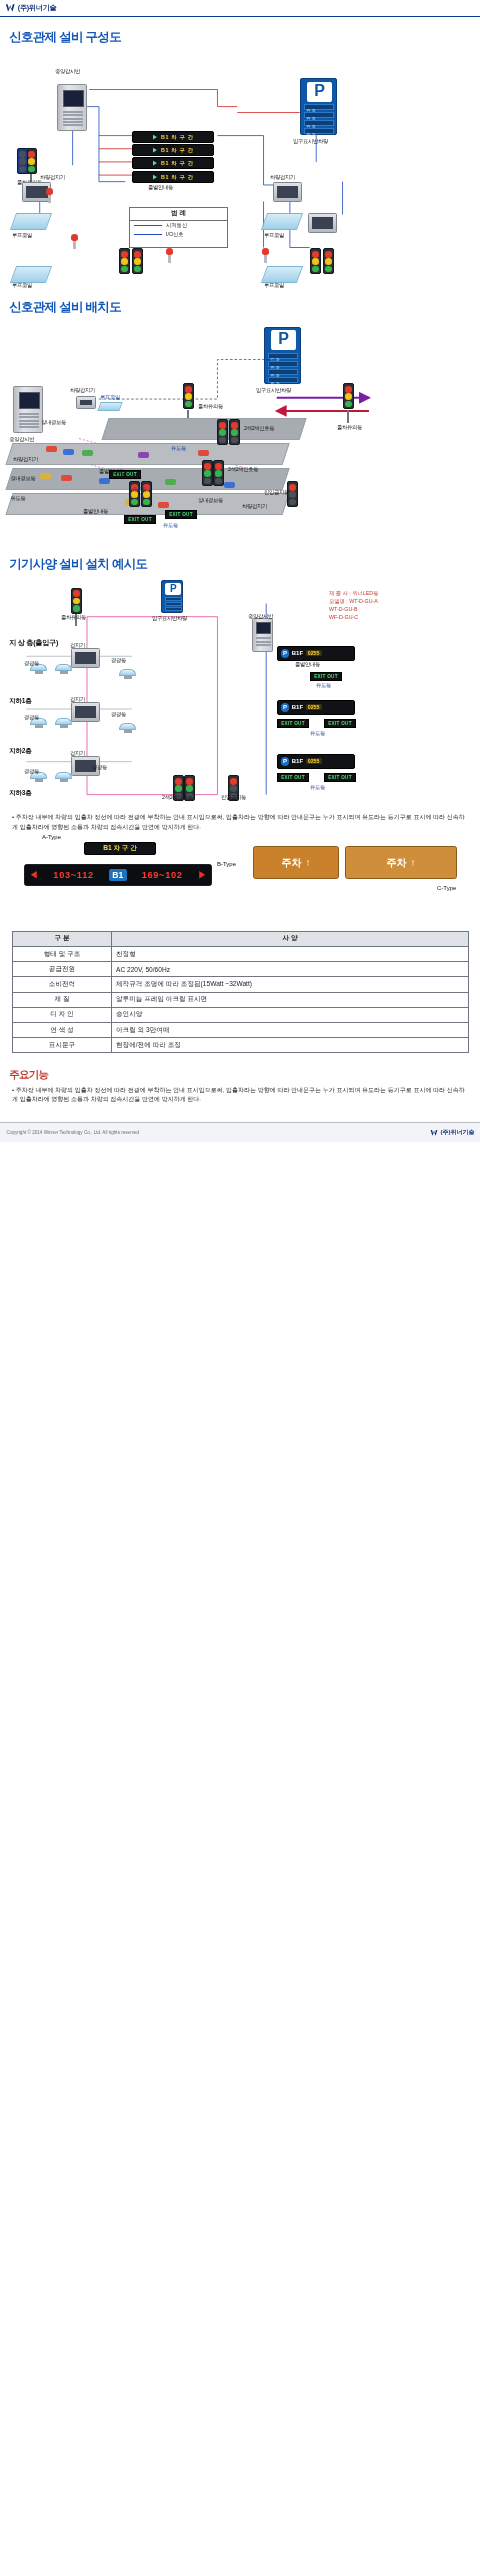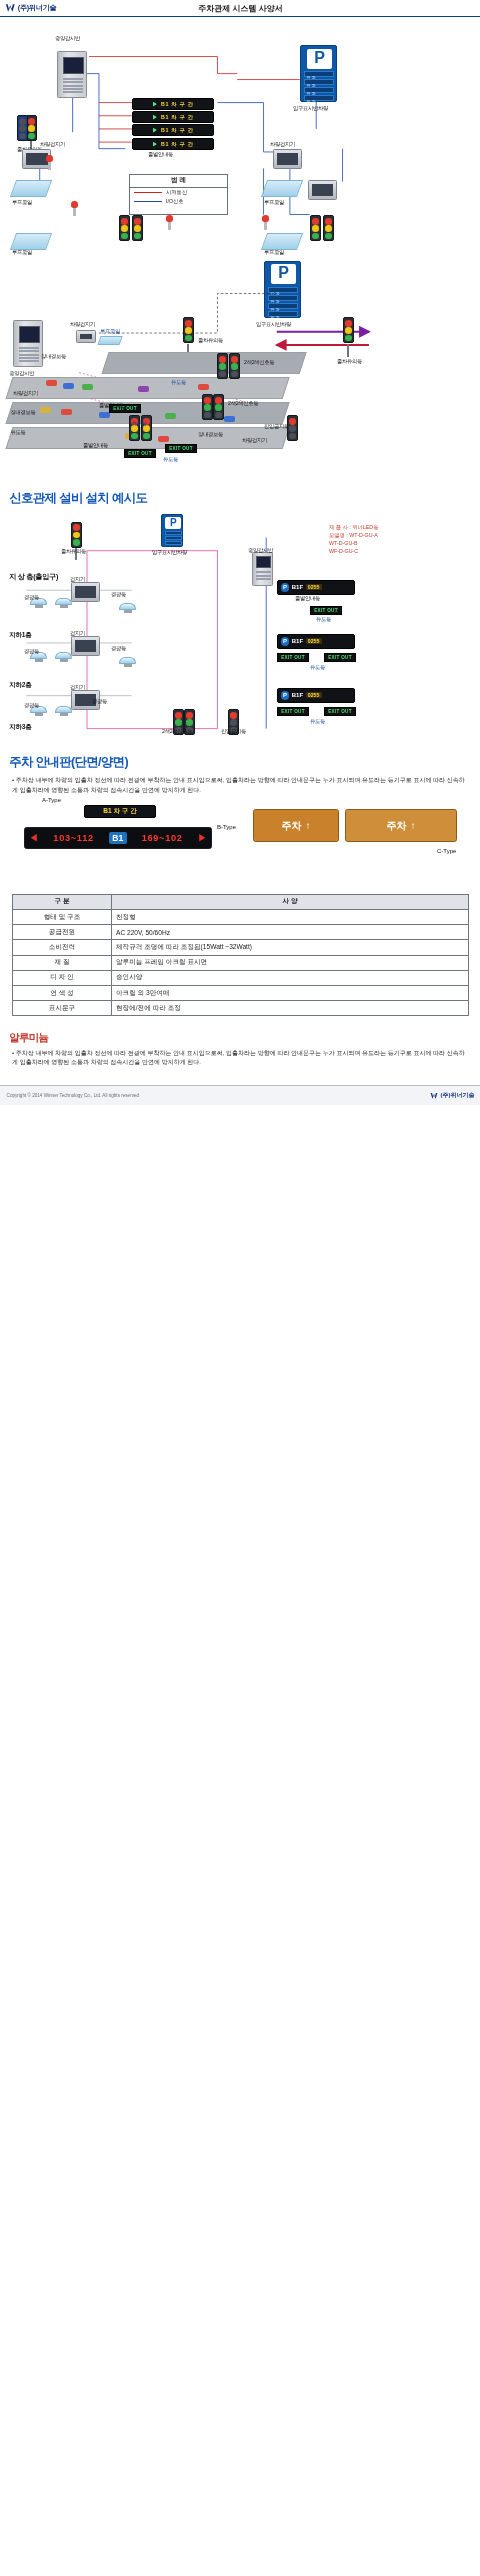--- a/index.html
+++ b/index.html
@@ -247,23 +247,23 @@
 
 <div class="page">
 
   <div class="topbar">
     <div class="logo-wrap">
       <svg class="logo-mark" viewBox="0 0 24 24">
         <path d="M2 3 L7 20 L12 9 L17 20 L22 3 L18 3 L15 13 L12 5 L9 13 L6 3 Z" fill="#12307a"></path>
       </svg>
       <span class="logo-text">(주)위너기술</span>
     </div>
-    <div class="doc-title">주차관제 시스템 사양서</div>
   </div>
 
+  <h2 class="section">신호관제 설비 구성도</h2>
 
   <div class="fig fig1">
 
     <svg class="abs" style="left:0;top:0;width:481px;height:237px" viewBox="0 0 730 360" width="481" height="237">
 
       <path d="M135 60 H330 V86 H360" stroke="#d02020" stroke-width="1.2" fill="none"></path>
       <path d="M360 95 H455" stroke="#d02020" stroke-width="1.2" fill="none"></path>
       <path d="M132 86 H150 V200" stroke="#1c48c0" stroke-width="1.2" fill="none"></path>
       <path d="M150 200 H190" stroke="#1c48c0" stroke-width="1.2" fill="none"></path>
       <path d="M150 130 H200" stroke="#d02020" stroke-width="1.2" fill="none"></path>
@@ -402,20 +402,21 @@
           <span class="sw"></span>
           <span>시저통신</span>
         </div>
       <div class="row">
           <span class="sw blue"></span>
           <span>I/O신호</span>
         </div>
     </div>
   </div>
 
+  <h2 class="section">신호관제 설비 배치도</h2>
 
   <div class="fig fig2">
 
     <div class="psign" style="left:264px; top:6.6px;">
       <div class="p">P</div>
       <div class="line" style="top:25px;"><span>만 차</span></div>
       <div class="line" style="top:33px;"><span>만 차</span></div>
       <div class="line" style="top:41px;"><span>만 차</span></div>
       <div class="line" style="top:49px;"><span>만 차</span></div>
     </div>
@@ -546,21 +547,21 @@
     <div class="pole" style="left:347px; top:90px; height:13px;"></div>
     <div class="lbl" style="left:337px; top:104px;">출차유의등</div>
 
     <div class="tl3" style="left:287px; top:161px;">
         <b class="r"></b>
         <b class="off"></b>
         <b class="off"></b>
       </div>
   </div>
 
-  <h2 class="section">신호관제 설비 설치 예시도</h2>
+  <h2 class="section">기기사양 설비 설치 예시도</h2>
 
   <div class="fig fig3">
 
     <svg class="abs" style="left:0;top:0;width:481px;height:231px" viewBox="0 0 730 350" width="481" height="231">
       <path d="M132 60 V330" stroke="#e24b9a" stroke-width="1.2" fill="none"></path>
       <path d="M132 60 H330" stroke="#e24b9a" stroke-width="1.2" fill="none"></path>
       <path d="M330 60 V330" stroke="#e24b9a" stroke-width="1.2" fill="none"></path>
       <path d="M330 330 H132" stroke="#e24b9a" stroke-width="1.2" fill="none"></path>
       <path d="M404 40 V330" stroke="#1c48c0" stroke-width="1.2" fill="none"></path>
       <path d="M40 120 H200" stroke="#9aa0ab" stroke-width="1" fill="none"></path>
@@ -699,21 +700,20 @@
     <div class="lbl" style="left:221px; top:217px;">진입금지등</div>
 
     <div class="spec-model" style="left:329px; top:13px;">
       <div class="k">제 품 사 : 위너LED등</div>
       <div class="k">모델명 : WT-D-GU-A</div>
       <div class="k">           WT-D-GU-B</div>
       <div class="k">           WF-D-GU-C</div>
     </div>
   </div>
 
-  <h2 class="section">주차 안내판(단면/양면)</h2>
 
   <div class="note">• 주차장 내부에 차량의 입출차 정선에 따라 전광에 부착하는 안내 표시임으로써, 입출차라는 방향에 따라 안내문구는 누가 표시되며 유도라는 등기구로 표시에 따라 신속하게 입출차라에 영향된 소통과 차량의 접속시간을 만연에 방지하게 한다.</div>
 
   <div class="fig fig4">
     <div class="tag" style="left:42px; top:2.6px;">A-Type</div>
 
     <div class="sign-top" style="left:84px; top:10.5px; width:72px; height:13px;">
       <span>B1 차 구 간</span>
     </div>
 
@@ -773,21 +773,21 @@
         <td class="c">연 색 성</td>
         <td>아크릴 외 3만여매</td>
       </tr>
       <tr>
         <td class="c">표시문구</td>
         <td>현장에/전에 따라 조정</td>
       </tr>
     </tbody>
   </table>
 
-  <h3 class="sub red">알루미늄</h3>
+  <h3 class="sub red">주요기능</h3>
   <div class="caution">• 주차장 내부에 차량의 입출차 정선에 따라 전광에 부착하는 안내 표시임으로써, 입출차라는 방향에 따라 안내문구는 누가 표시되며 유도라는 등기구로 표시에 따라 신속하게 입출차라에 영향된 소통과 차량의 접속시간을 만연에 방지하게 한다.</div>
 
   <div class="footer">
     <span class="copyright">Copyright © 2014 Winner Technology Co., Ltd. All rights reserved</span>
     <span class="footer-logo">
       <svg width="8" height="8" viewBox="0 0 24 24">
         <path d="M2 3 L7 20 L12 9 L17 20 L22 3 L18 3 L15 13 L12 5 L9 13 L6 3 Z" fill="#12307a"></path>
       </svg>
       <span>(주)위너기술</span>
     </span>

